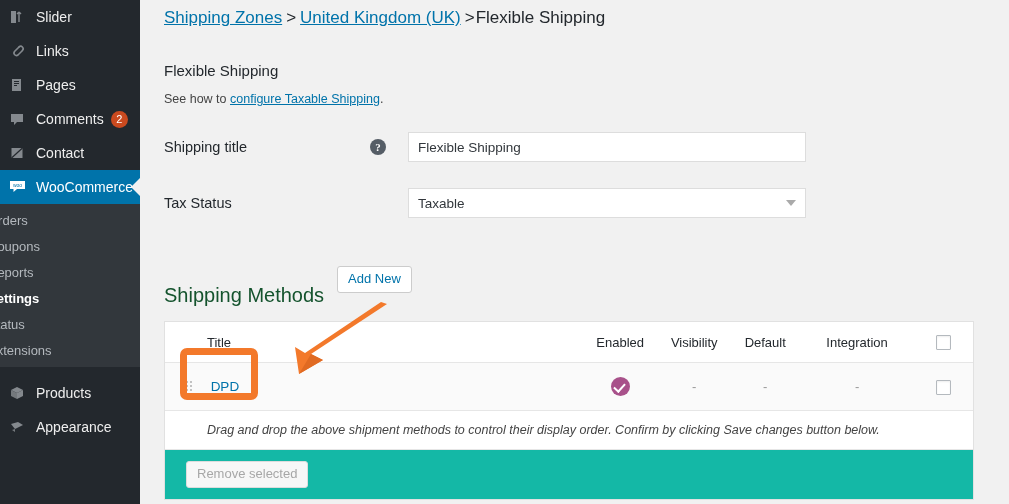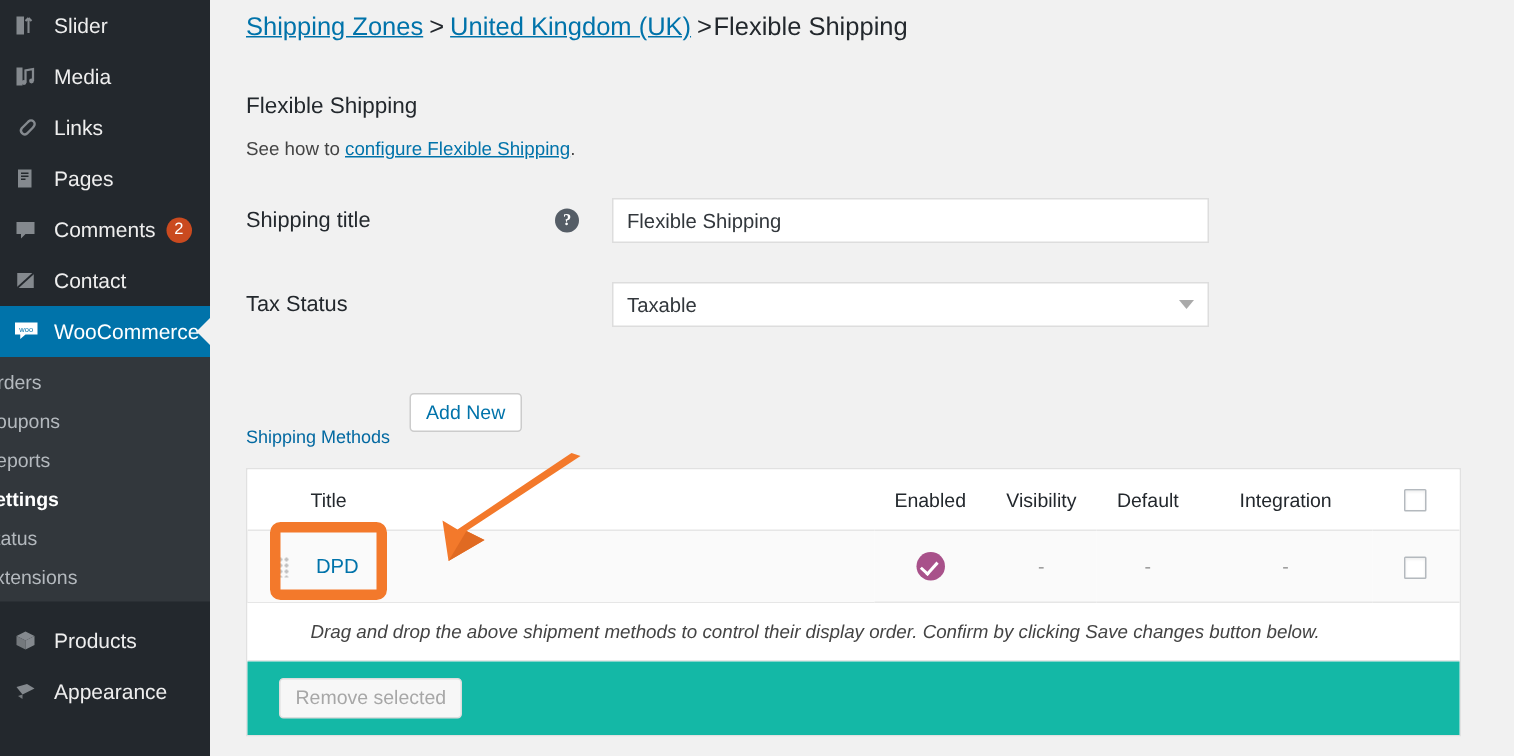--- a/index.html
+++ b/index.html
@@ -142,21 +142,21 @@
     border-left: 5px solid transparent;
     border-right: 5px solid transparent;
     border-top: 6px solid #aaa;
   }
 
   
   .methods-head {
     display: flex; align-items: center;
     margin-top: 34px;
   }
-  .methods-title { font-size: 12px; color: #0369a1; margin-top: 32px; }
+  .methods-title { font-size: 20px; color: #14532d; margin-top: 32px; }
   .btn {
     border: 1px solid #ccc;
     background: #f7f7f7;
     color: #0073aa;
     font-size: 13px;
     padding: 4px 10px;
     border-radius: 3px;
     font-family: "Liberation Sans", sans-serif;
     cursor: pointer;
     line-height: 1.3;
@@ -281,31 +281,20 @@
     <div class="menu-item">
       <span class="mi-icon">
         <svg width="16" height="16" viewBox="0 0 16 16">
             <rect x="2" y="2" width="5" height="12" fill="#a0a5aa"></rect>
             <path d="M10 3 v10 M10 3 l2 2 M10 3 l-2 2" stroke="#a0a5aa" stroke-width="1.4" fill="none"></path>
           </svg>
       </span>
       <span class="mi-label">Slider</span>
     </div>
 
-    <div class="menu-item">
-      <span class="mi-icon">
-        <svg width="16" height="16" viewBox="0 0 16 16">
-            <rect x="2" y="2" width="4" height="12" fill="#a0a5aa"></rect>
-            <path d="M8 12 V4 l5-1 v8" stroke="#a0a5aa" stroke-width="1.5" fill="none"></path>
-            <circle cx="7" cy="12" r="1.6" fill="#a0a5aa"></circle>
-            <circle cx="12" cy="11" r="1.6" fill="#a0a5aa"></circle>
-          </svg>
-      </span>
-      <span class="mi-label">Media</span>
-    </div>
 
     <div class="menu-item">
       <span class="mi-icon">
         <svg width="16" height="16" viewBox="0 0 16 16">
             <path d="M10 4 L5.5 8.5 a2.5 2.5 0 0 0 3.5 3.5 L13 8" stroke="#a0a5aa" stroke-width="1.6" fill="none" stroke-linecap="round"></path>
             <path d="M10 4 a2.4 2.4 0 0 1 3.4 3.4" stroke="#a0a5aa" stroke-width="1.6" fill="none" stroke-linecap="round"></path>
           </svg>
       </span>
       <span class="mi-label">Links</span>
     </div>
@@ -400,21 +389,21 @@
 
   <div class="main">
 
     <div class="breadcrumb">
       <a href="#">Shipping Zones</a><span class="crumb-sep">&gt;</span><a href="#">United Kingdom (UK)</a><span class="crumb-sep tight">&gt;</span><span>Flexible Shipping</span>
     </div>
 
     <div class="sec-title">Flexible Shipping</div>
 
     <div class="sec-desc">
-      <span>See how to </span><a href="#">configure Flexible Shipping</a><span>.</span>
+      <span>See how to </span><a href="#">configure Taxable Shipping</a><span>.</span>
     </div>
 
     <div class="form-row">
       <div class="f-label">Shipping title</div>
       <div class="help-icon">?</div>
       <input class="txt-input" type="text" value="Flexible Shipping" style="">
     </div>
 
     <div class="form-row second">
       <div class="f-label">Tax Status</div>

